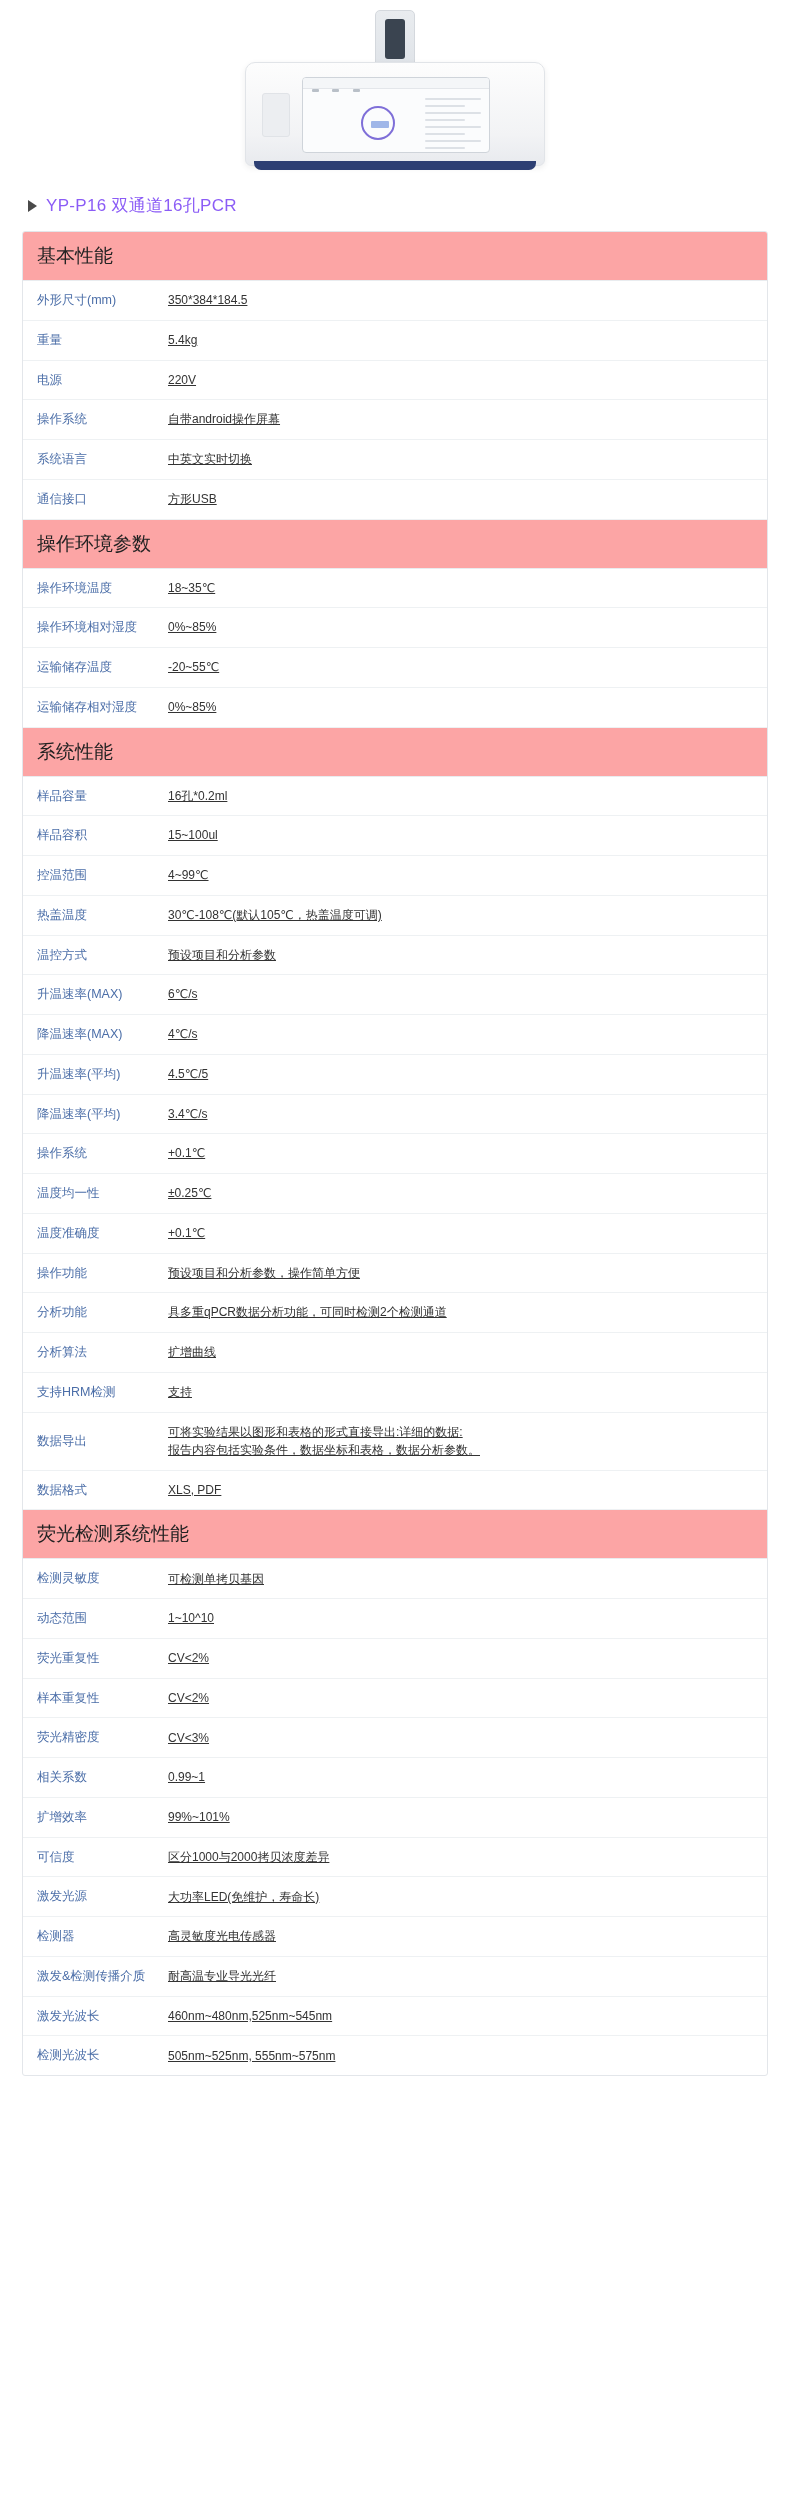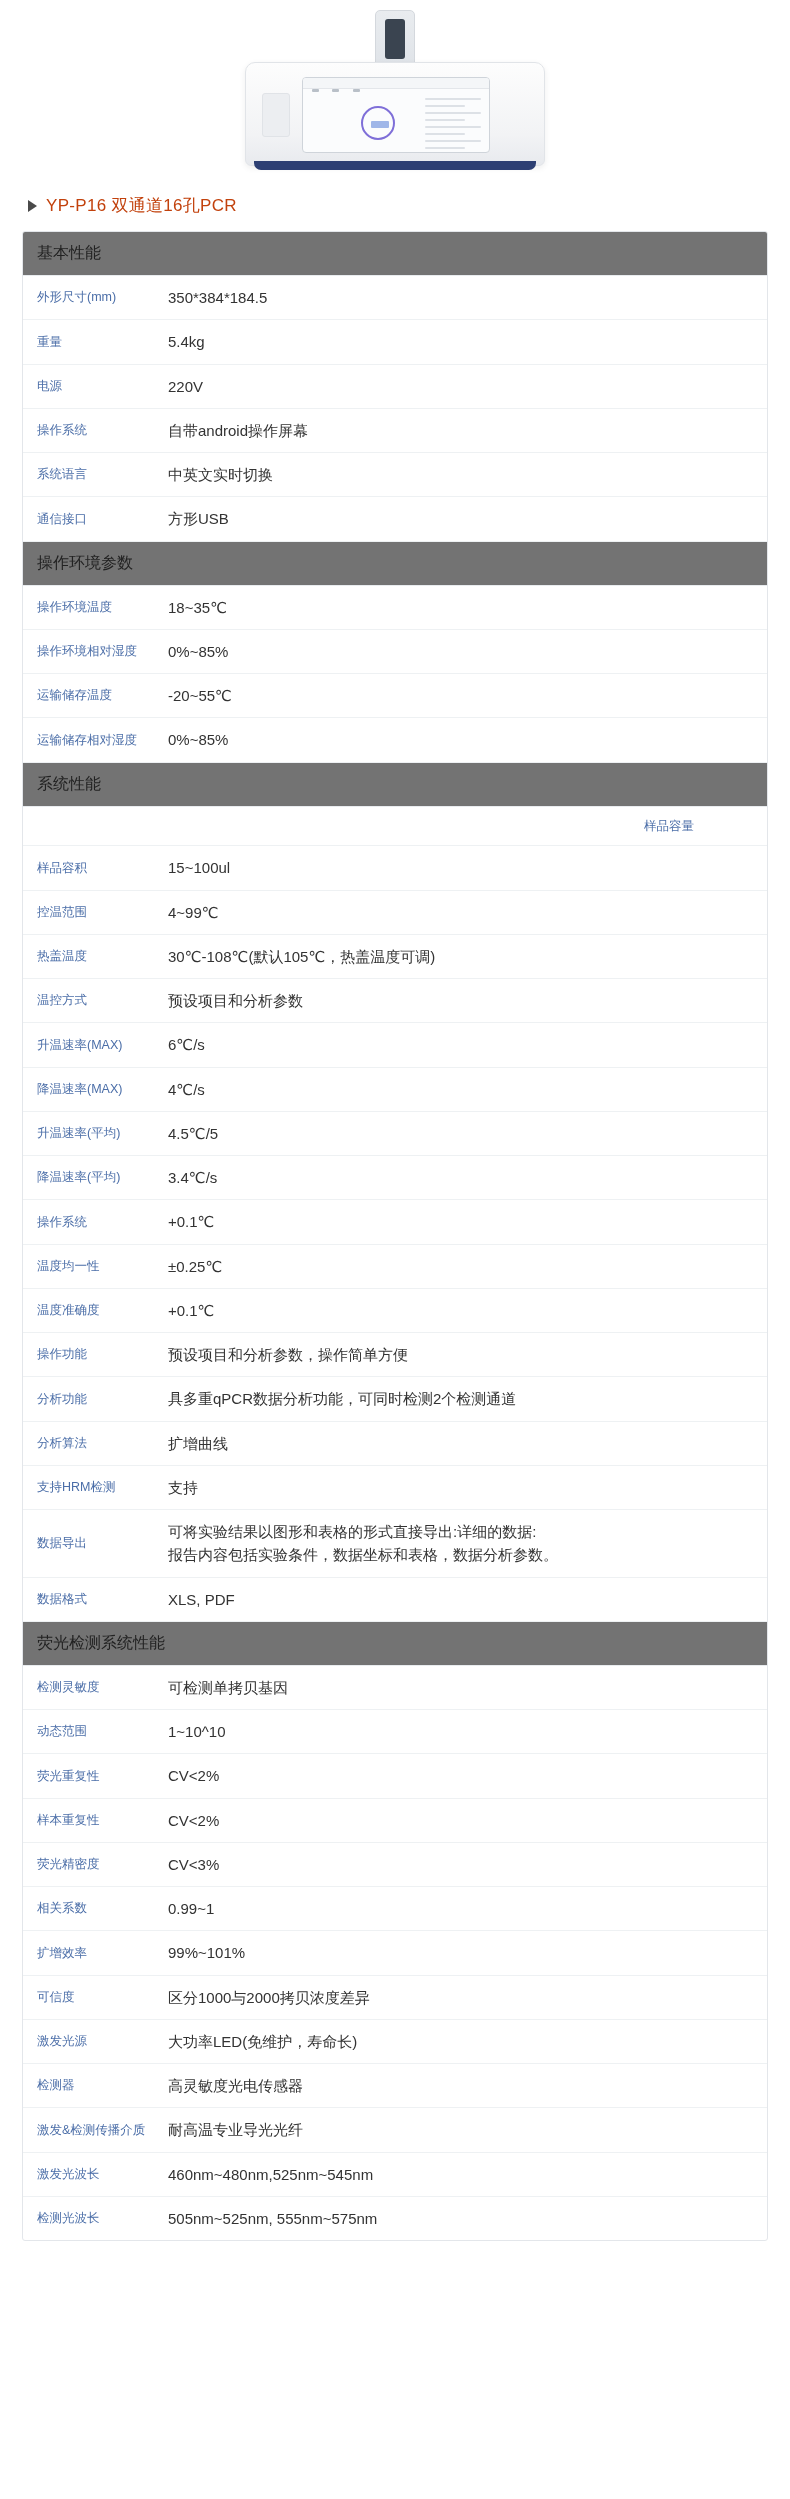--- a/index.html
+++ b/index.html
@@ -150,38 +150,38 @@
     padding: 12px 28px 14px 28px;
   }
   .tri {
     width: 0; height: 0;
     border-top: 6px solid transparent;
     border-bottom: 6px solid transparent;
     border-left: 9px solid #4a4a4a;
   }
   .title-text {
     font-size: 17px;
-    color: #c2410c;
+    color: #8b5cf6;
     font-weight: normal;
     letter-spacing: .3px;
   }
 
   
   .spec-table {
     margin: 0 22px 20px 22px;
     border: 1px solid #e3e6ea;
     border-radius: 3px;
     overflow: hidden;
     background: #fff;
   }
   .sec-head {
     padding: 11px 14px;
-    font-size: 16px;
+    font-size: 19px;
     color: #222;
-    background: #737373;
+    background: #fca5a5;
     border-bottom: 1px solid #e9ecef;
   }
   .row {
     display: flex;
     border-bottom: 1px solid #eef1f3;
     min-height: 38px;
     align-items: stretch;
     justify-content: flex-end;
   }
   .row:last-child { border-bottom: none; }
@@ -191,26 +191,27 @@
     padding: 10px 0 10px 14px;
     font-size: 12.5px;
     color: #4b6ea8;
     display: flex;
     align-items: center;
     line-height: 1.5;
   }
   .cell-v {
     flex: 1;
     padding: 10px 14px 10px 8px;
-    font-size: 15px;
+    font-size: 12px;
     color: #333;
     display: flex;
     align-items: center;
     line-height: 1.55;
     white-space: pre-line;
+    text-decoration: underline;
   }
 </style>
 </head>
 <body>
 
 <div class="page">
 
   <div class="hero">
     <div class="device">
       <div class="riser">
@@ -286,20 +287,21 @@
         <div class="cell-k">运输储存温度</div>
         <div class="cell-v">-20~55℃</div>
       </div>
       <div class="row">
         <div class="cell-k">运输储存相对湿度</div>
         <div class="cell-v">0%~85%</div>
       </div>
       <div class="sec-head">系统性能</div>
       <div class="row">
         <div class="cell-k">样品容量</div>
+        <div class="cell-v">16孔*0.2ml</div>
       </div>
       <div class="row">
         <div class="cell-k">样品容积</div>
         <div class="cell-v">15~100ul</div>
       </div>
       <div class="row">
         <div class="cell-k">控温范围</div>
         <div class="cell-v">4~99℃</div>
       </div>
       <div class="row">

